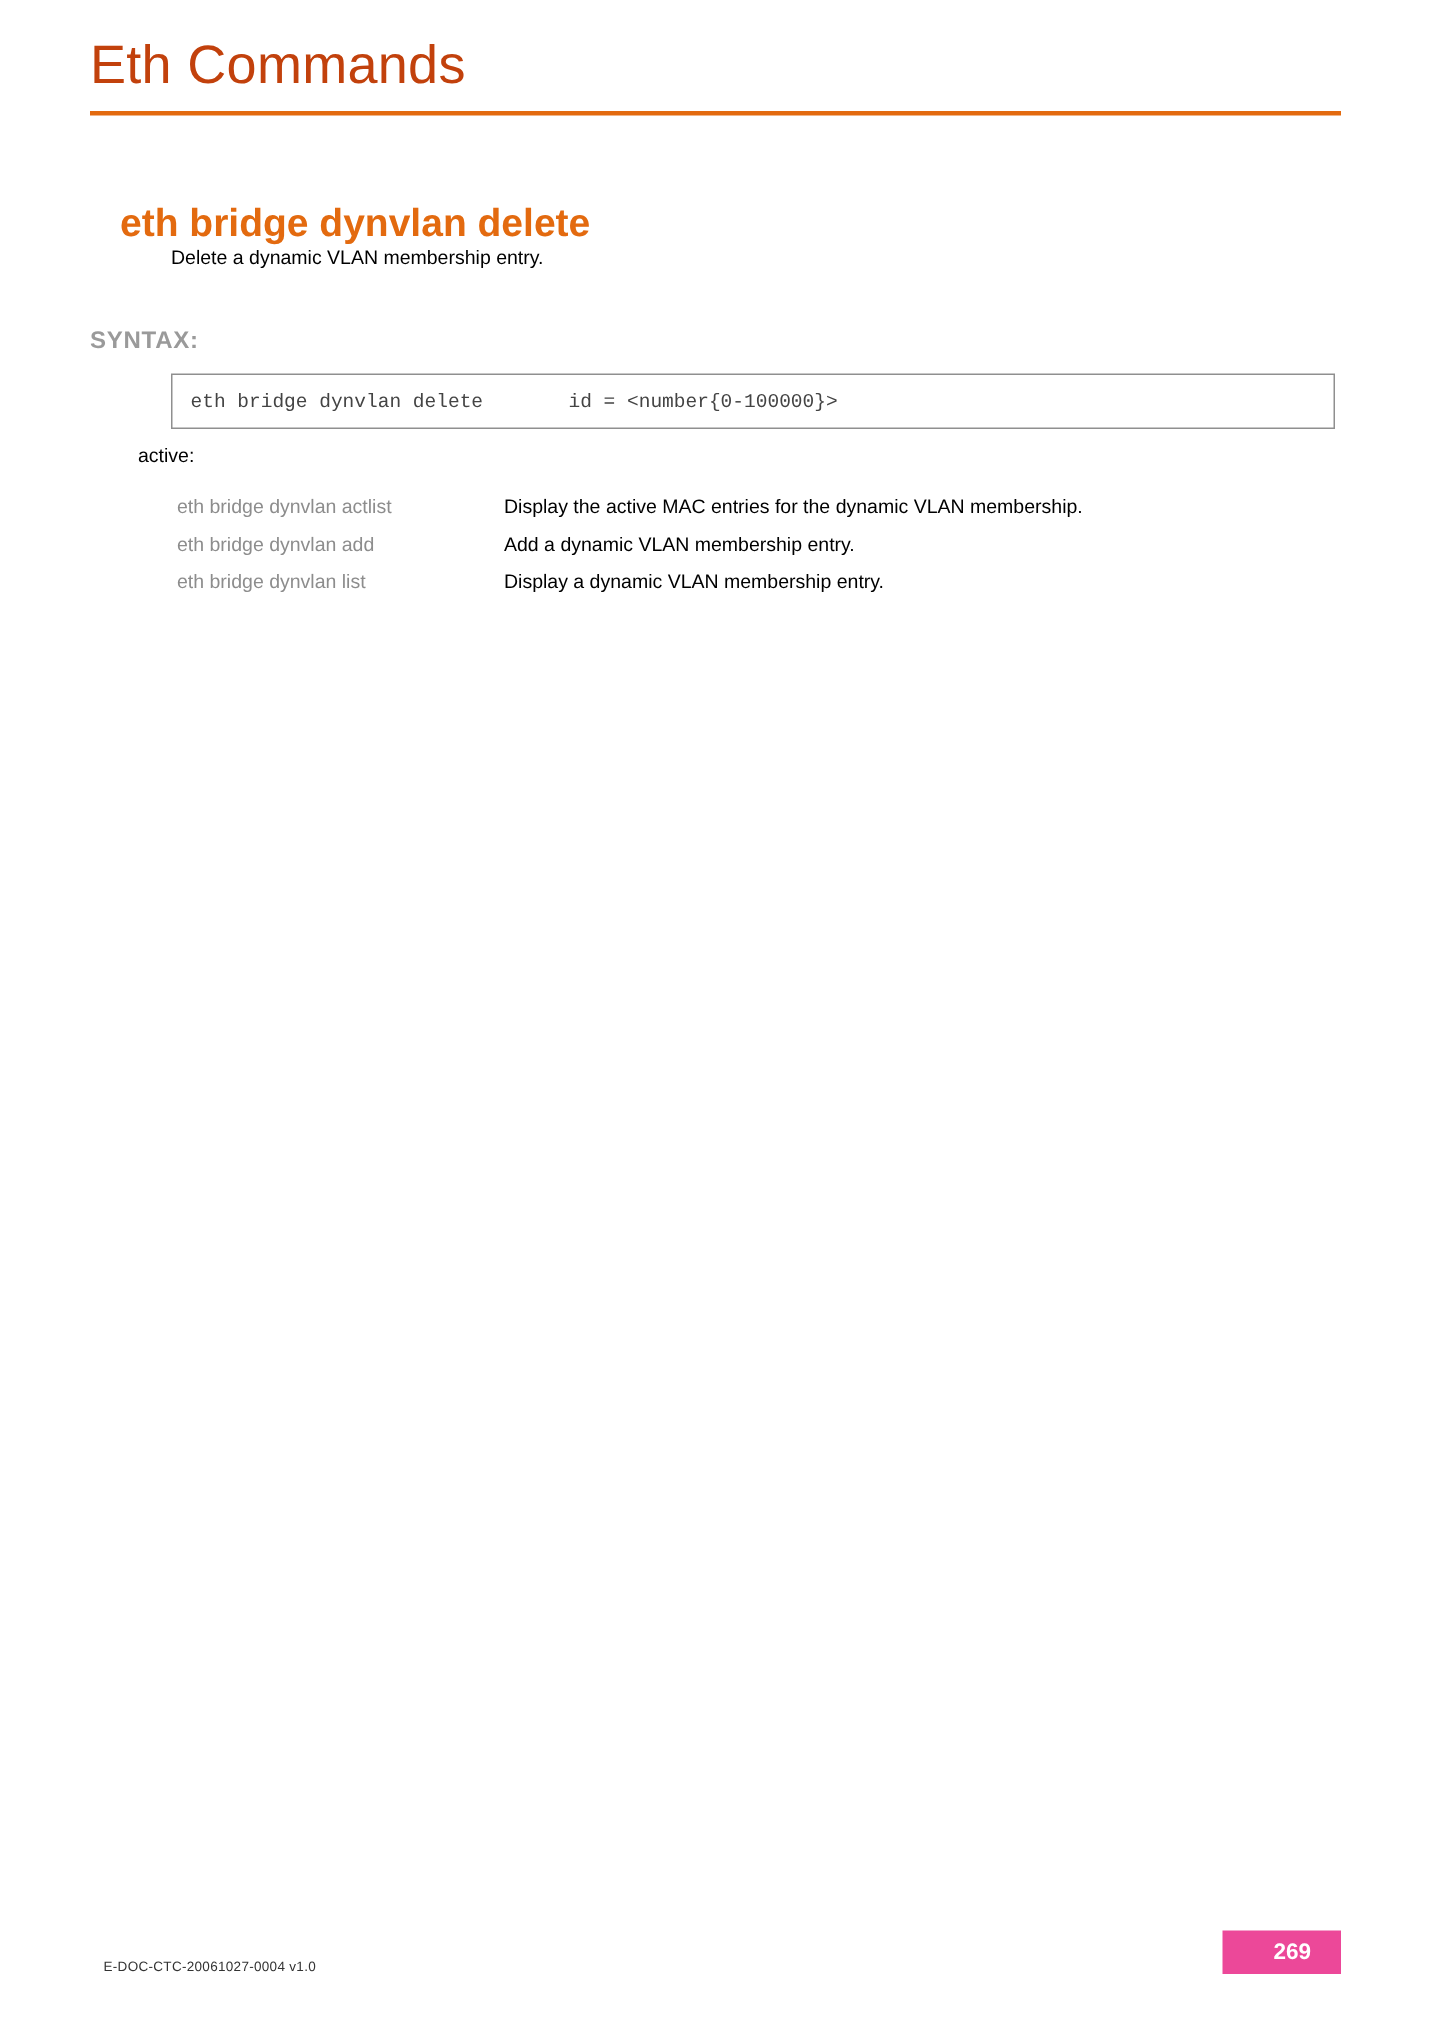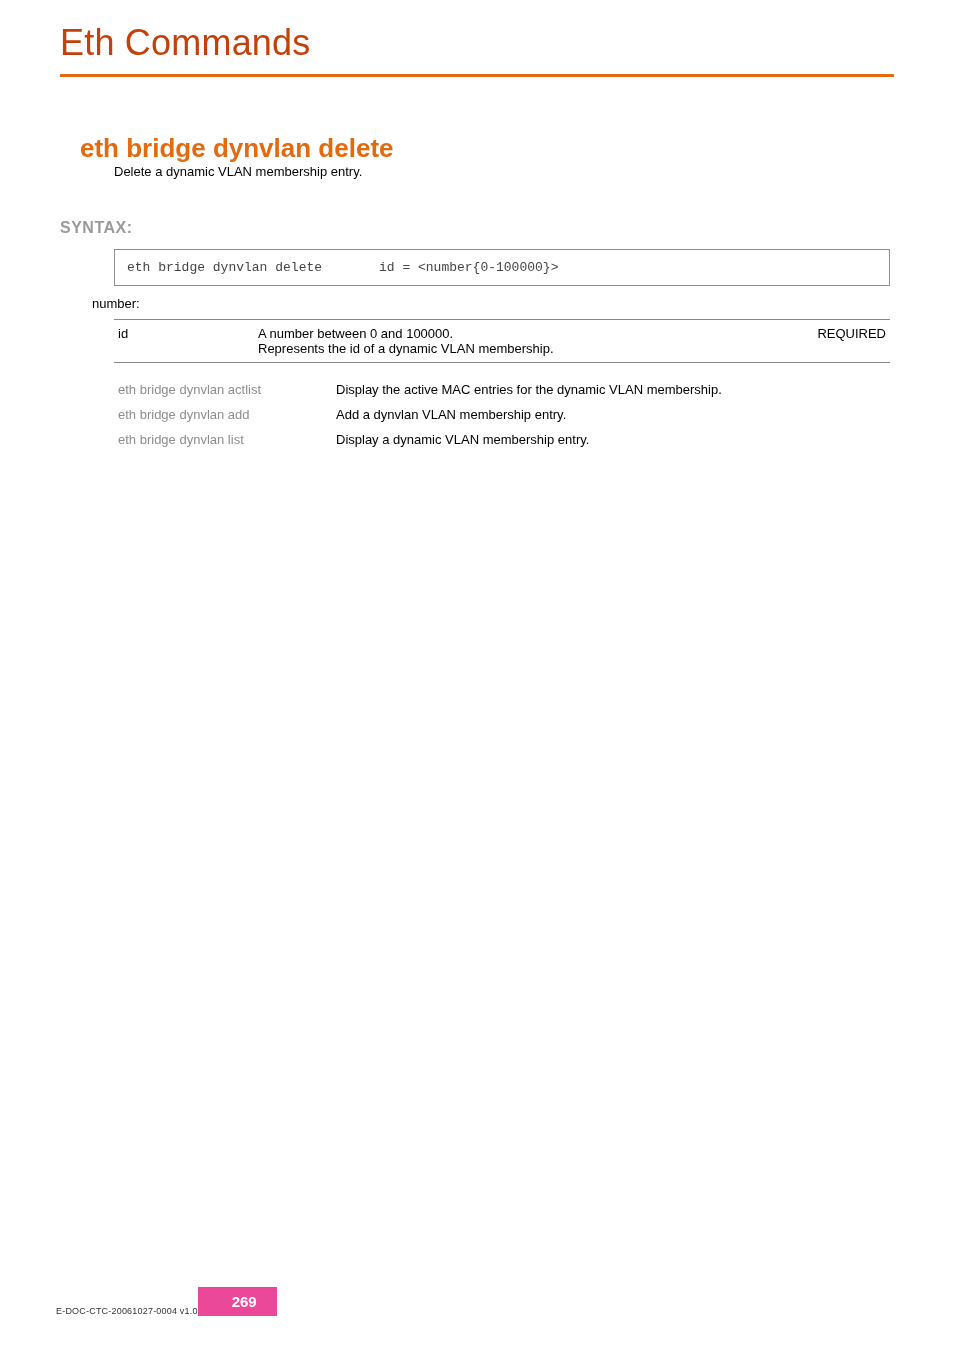--- a/index.html
+++ b/index.html
@@ -15,64 +15,52 @@
   .syntax-arg { }
   .where { font-size: 13px; margin-left: 32px; margin-top: 10px; }
   .param-table { margin-left: 54px; margin-top: 8px; width: 776px; border-collapse: collapse; }
   .param-table td { border-top: 1px solid #888; border-bottom: 1px solid #888; padding: 6px 4px; font-size: 13px; vertical-align: top; }
   .param-table td.pname { width: 140px; }
   .param-table td.pdesc { }
   .param-table td.preq { width: 100px; text-align: right; }
   .related-table { margin-left: 54px; margin-top: 14px; width: 776px; border-collapse: collapse; }
   .related-table td { font-size: 13px; padding: 5px 4px; vertical-align: top; }
   .related-table td.rcmd { width: 218px; color: #8d8d8d; }
-  .footer { position: absolute; bottom: 34px; left: 56px; right: 60px; display: flex; justify-content: flex-start; align-items: flex-end; }
+  .footer { position: absolute; bottom: 34px; left: 69px; right: 60px; display: flex; justify-content: space-between; align-items: flex-end; }
   .docid { font-size: 9px; color: #333; letter-spacing: 0.2px; }
   .pagenum-box { background: #ec4899; color: #fff; font-weight: bold; font-size: 15px; padding: 6px 20px 6px 34px; min-width: 64px; text-align: right; }
 </style>
 </head>
 <body>
 
 <div class="page">
 
   <div class="hdr-title">Eth Commands</div>
   <div class="orange-rule"></div>
 
   <div class="cmd-title">eth bridge dynvlan delete</div>
   <div class="desc">Delete a dynamic VLAN membership entry.</div>
 
   <div class="section-label">SYNTAX:</div>
   <div class="syntax-box">
     <span class="syntax-cmd">eth bridge dynvlan delete</span>
     <span class="syntax-arg">id = &lt;number{0-100000}&gt;</span>
   </div>
-  <div class="where">number:</div>
+  <div class="where">active:</div>
 
-  <table class="param-table">
-    <tbody>
-        <tr>
-      <td class="pname">id</td>
-      <td class="pdesc">
-        <div>A number between 0 and 100000.</div>
-        <div>Represents the id of a dynamic VLAN membership.</div>
-      </td>
-      <td class="preq">REQUIRED</td>
-    </tr>
-  </tbody>
-    </table>
 
   <table class="related-table">
     <tbody>
         <tr>
       <td class="rcmd">eth bridge dynvlan actlist</td>
       <td>Display the active MAC entries for the dynamic VLAN membership.</td>
     </tr>
     <tr>
       <td class="rcmd">eth bridge dynvlan add</td>
-      <td>Add a dynvlan VLAN membership entry.</td>
+      <td>Add a dynamic VLAN membership entry.</td>
     </tr>
     <tr>
       <td class="rcmd">eth bridge dynvlan list</td>
       <td>Display a dynamic VLAN membership entry.</td>
     </tr>
   </tbody>
     </table>
 
   <div class="footer">
     <div class="docid">E-DOC-CTC-20061027-0004 v1.0</div>

